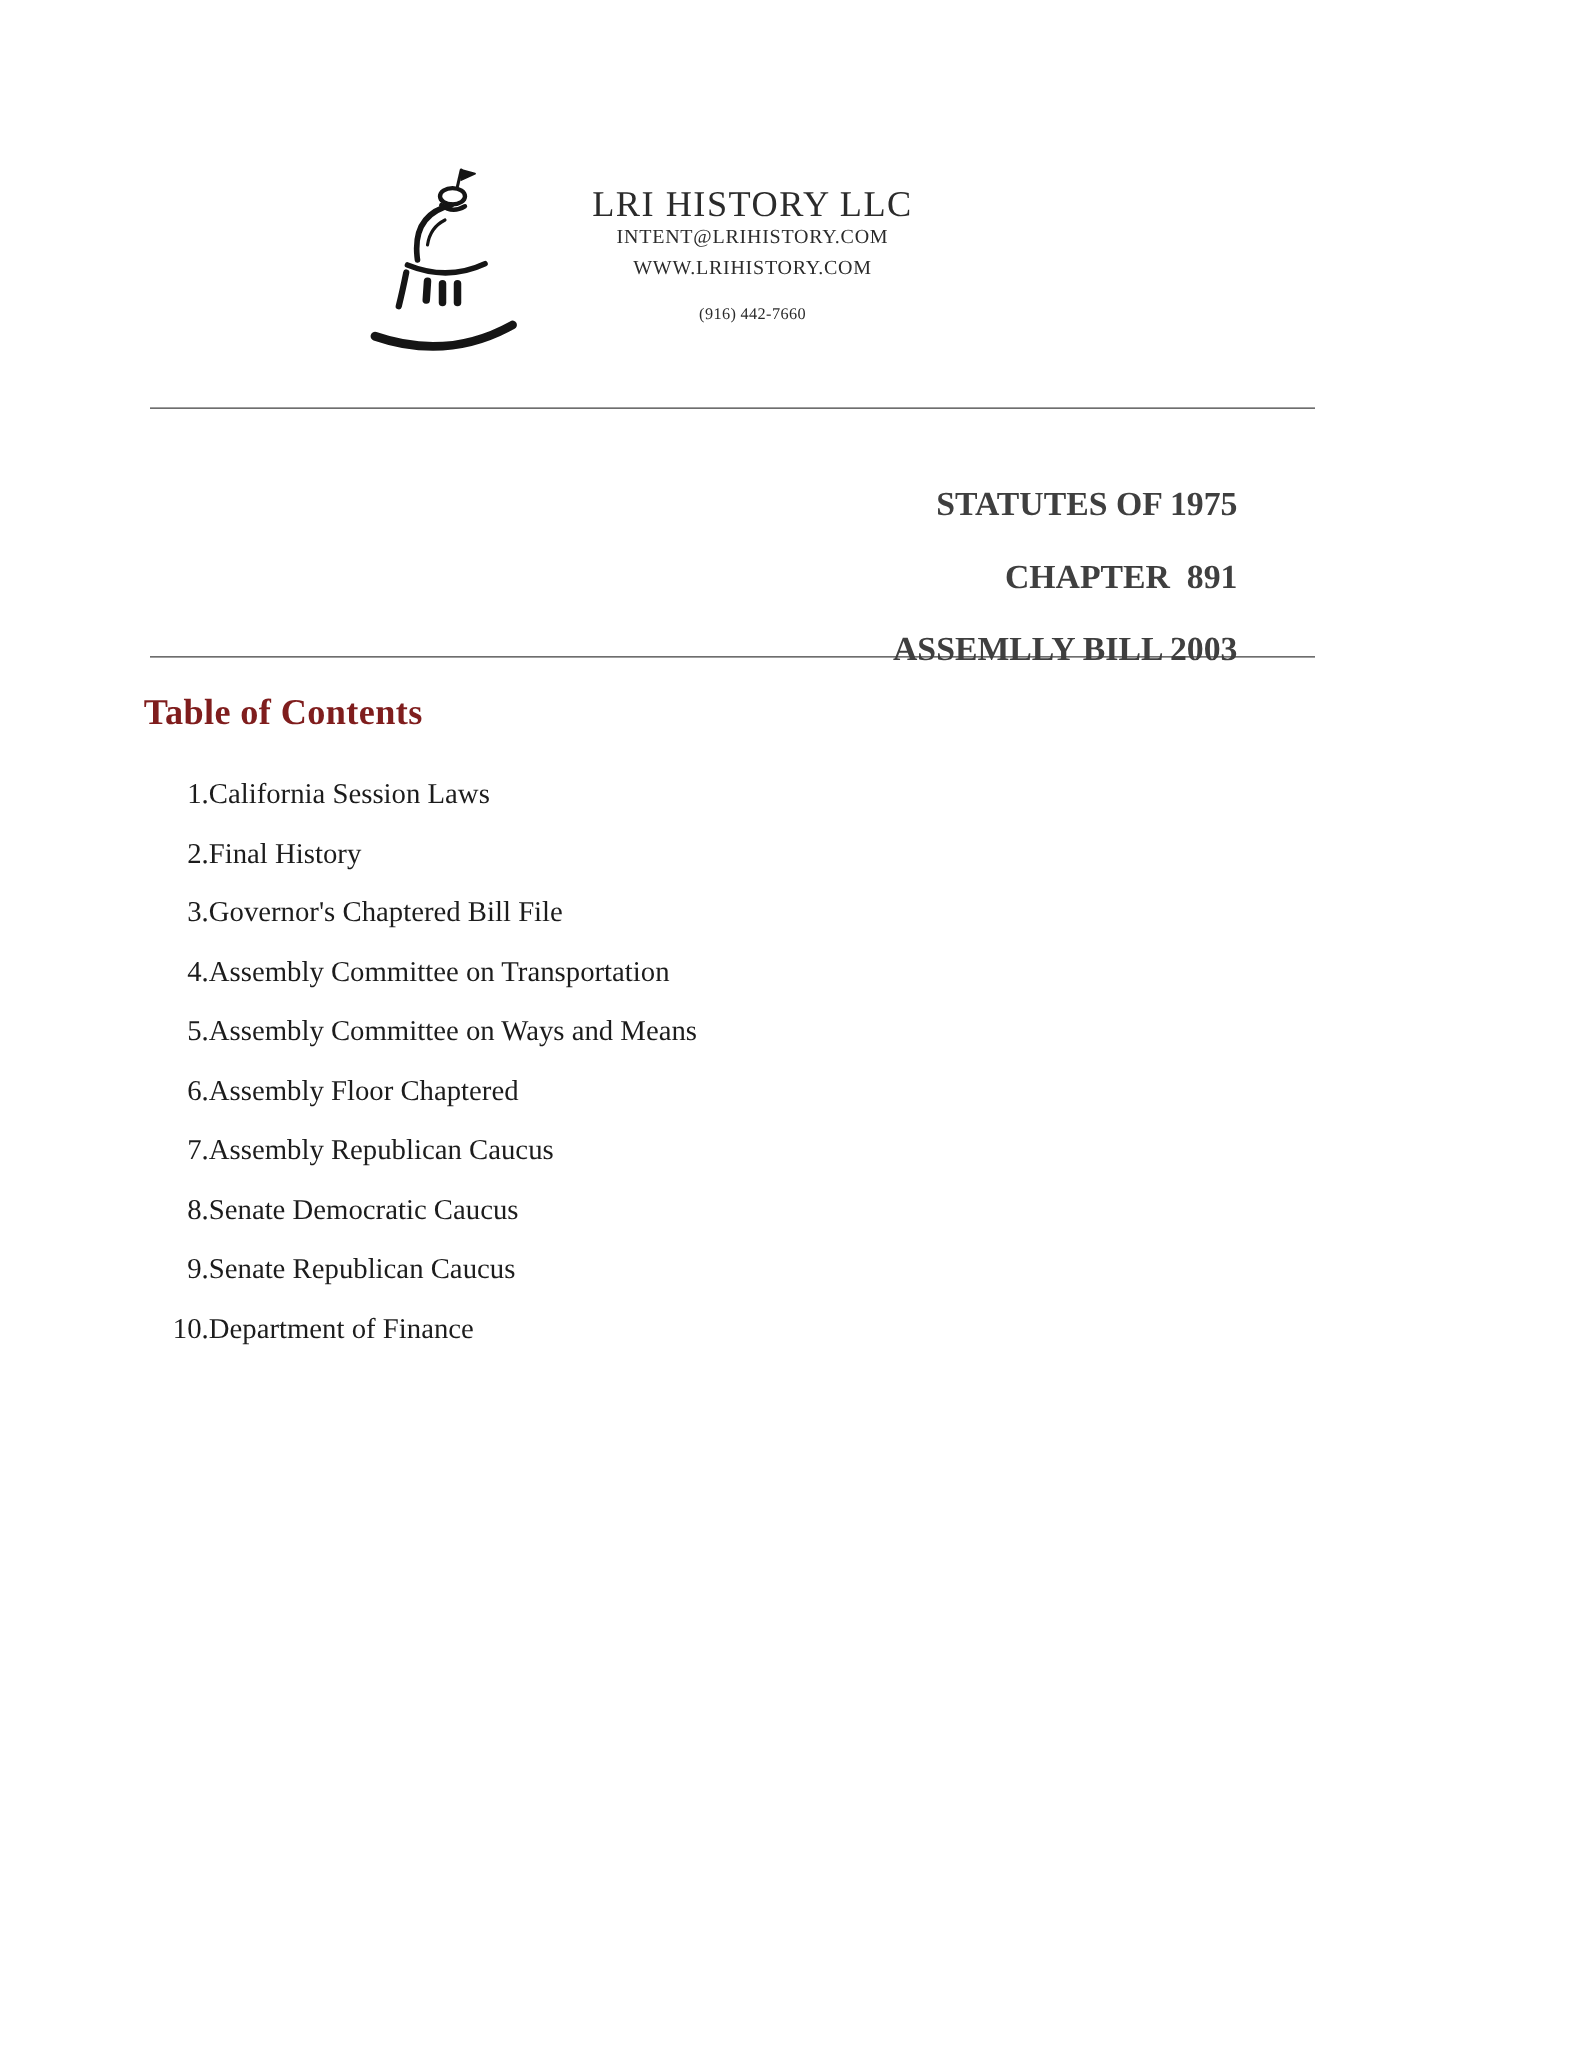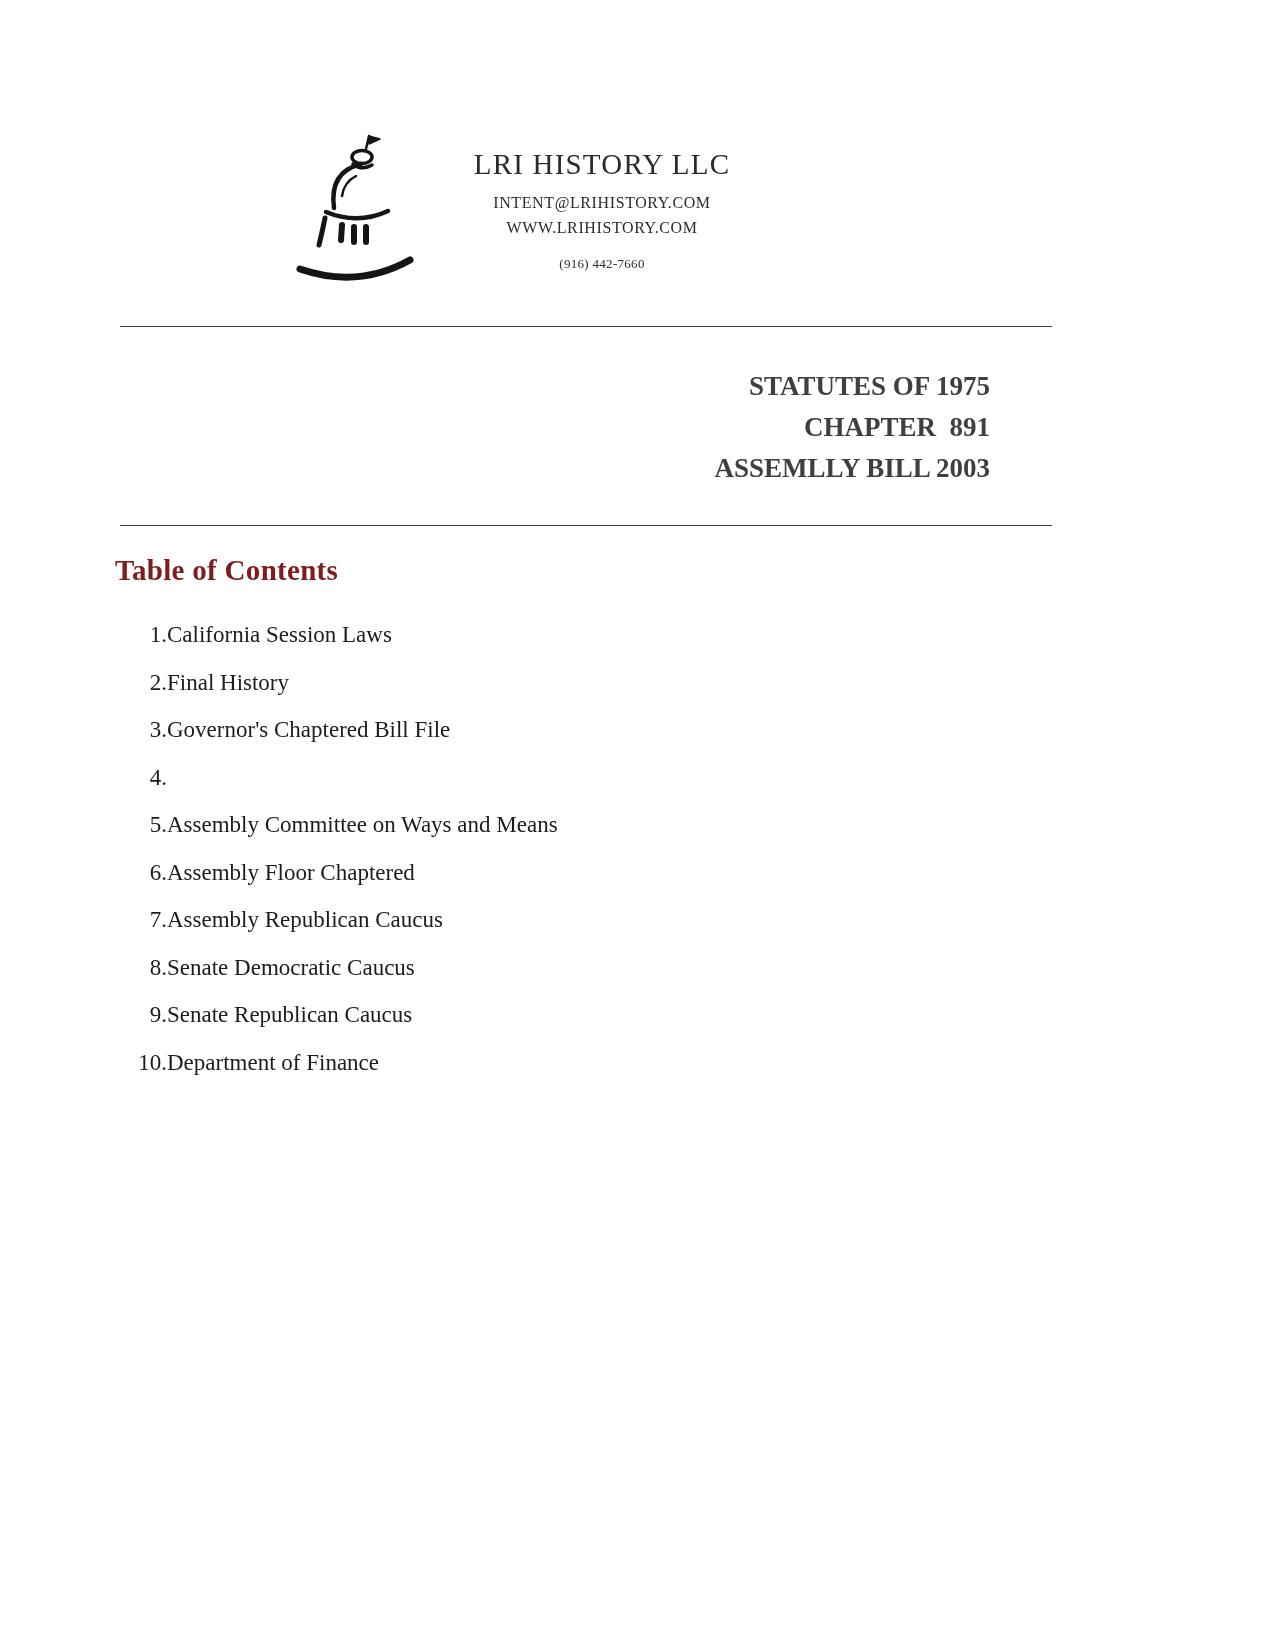--- a/index.html
+++ b/index.html
@@ -30,21 +30,20 @@
     width: 272px;
     text-align: center;
     color: #2b2b2b;
   }
   .company-name {
     font-size: 29px;
     letter-spacing: 1.2px;
     white-space: nowrap;
   }
   .contact-email {
-    margin-top: 13px;
     font-size: 16px;
     letter-spacing: 0.6px;
   }
   .contact-web {
     margin-top: 7px;
     font-size: 16px;
     letter-spacing: 0.6px;
   }
   .contact-phone {
     margin-top: 19px;
@@ -69,20 +68,21 @@
     right: 286px;
     top: 366px;
     text-align: right;
     color: #3f3f3f;
   }
   .title-line {
     font-size: 27px;
     font-weight: bold;
     line-height: 41px;
     white-space: pre-wrap;
+    margin-top: 17px;
   }
 
   
   .toc-heading {
     position: absolute;
     left: 115px;
     top: 554px;
     font-size: 29px;
     font-weight: bold;
     color: #7f1d1d;
@@ -168,20 +168,21 @@
     <div class="toc-row">
       <span class="toc-num">2.</span>
       <span class="toc-title">Final History</span>
     </div>
     <div class="toc-row">
       <span class="toc-num">3.</span>
       <span class="toc-title">Governor's Chaptered Bill File</span>
     </div>
     <div class="toc-row">
       <span class="toc-num">4.</span>
+      <span class="toc-title">Assembly Committee on Transportation</span>
     </div>
     <div class="toc-row">
       <span class="toc-num">5.</span>
       <span class="toc-title">Assembly Committee on Ways and Means</span>
     </div>
     <div class="toc-row">
       <span class="toc-num">6.</span>
       <span class="toc-title">Assembly Floor Chaptered</span>
     </div>
     <div class="toc-row">

